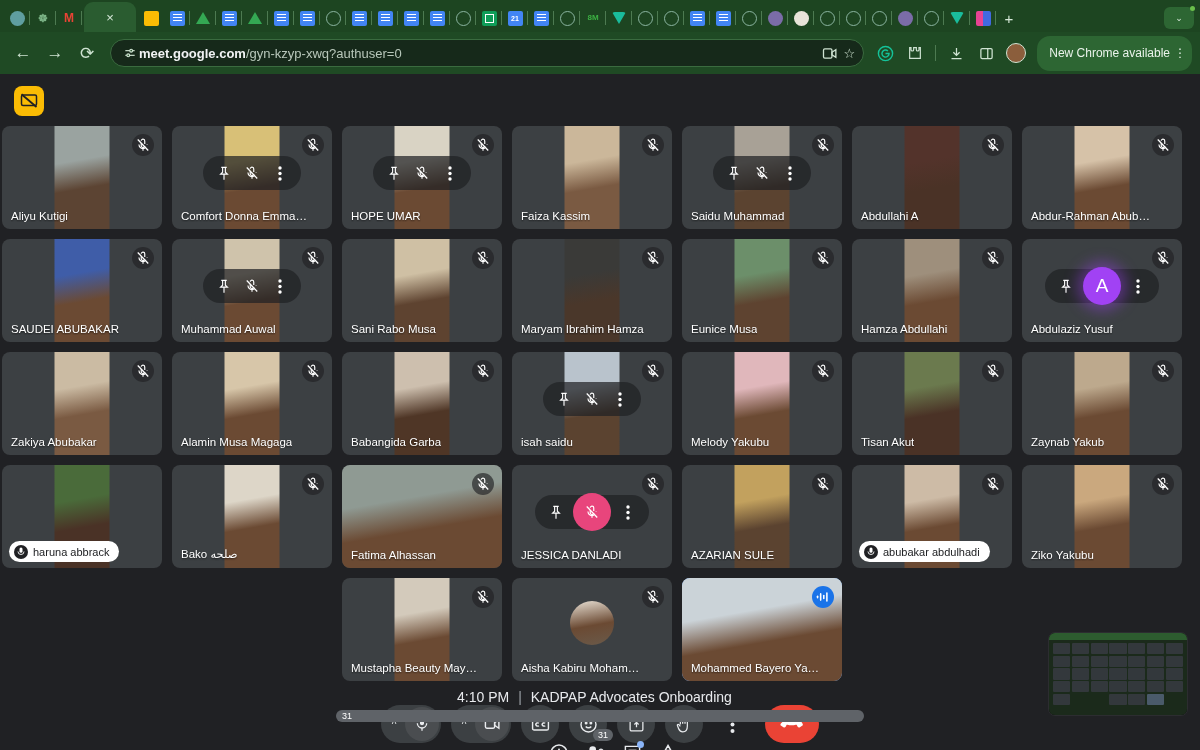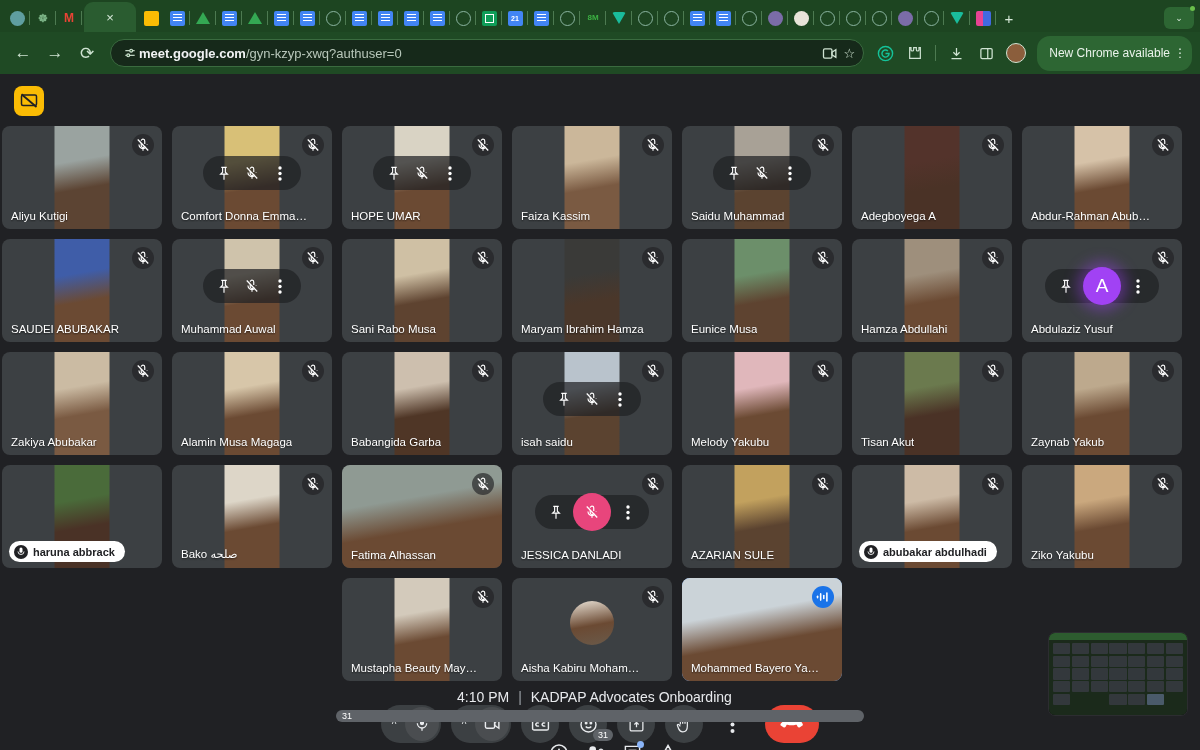--- a/index.html
+++ b/index.html
@@ -180,21 +180,21 @@
     display: flex; align-items: center; justify-content: center;
     color: #fff; font-size: 19px;
   }
   .avatar-standalone {
     position: absolute; left: 50%; top: 44%; transform: translate(-50%,-50%);
     width: 44px; height: 44px; border-radius: 50%; overflow: hidden; z-index: 3;
   }
   .name-pill {
     position: absolute; left: 7px; bottom: 6px; height: 21px;
     background: #fff; border-radius: 11px; display: flex; align-items: center;
-    padding: 0 10px 0 5px; gap: 5px; z-index: 6; font-weight: bold;
+    padding: 0 10px 0 5px; gap: 5px; z-index: 6;
   }
   .name-pill .txt { color: #202124; font-size: 11px; white-space: nowrap; }
   .pill-mic {
     width: 14px; height: 14px; border-radius: 50%; background: #202124;
     display: flex; align-items: center; justify-content: center;
   }
 
   
   .self-view {
     position: absolute; right: 12px; bottom: 33px; width: 140px; height: 84px;
@@ -594,21 +594,21 @@
           <div class="vid" style="background: linear-gradient(170deg, rgb(83, 51, 43) 0%, rgb(83, 51, 43) 34%, rgb(74, 50, 38) 60%, rgb(74, 50, 38) 100%);"></div>
           <div class="mic-off">
             <svg width="14" height="14" viewBox="0 0 24 24" fill="none" stroke="#fff" stroke-width="2">
               <path d="M9 4.8A3 3 0 0 1 15 5v5.2"></path>
               <path d="M15 13.6A3 3 0 0 1 9 13V9"></path>
               <path d="M5 11a7 7 0 0 0 10.4 6.1M19 11v1"></path>
               <line x1="12" y1="18" x2="12" y2="22"></line>
               <line x1="3" y1="2.5" x2="21" y2="21.5" stroke-width="2.2"></line>
             </svg>
           </div>
-          <div class="tile-name">Adegboyega A</div>
+          <div class="tile-name">Abdullahi A</div>
         </div>
         <div class="tile">
           <div class="vid" style="background: linear-gradient(170deg, rgb(214, 194, 168) 0%, rgb(214, 194, 168) 34%, rgb(107, 74, 51) 60%, rgb(107, 74, 51) 100%);"></div>
           <div class="mic-off">
             <svg width="14" height="14" viewBox="0 0 24 24" fill="none" stroke="#fff" stroke-width="2">
               <path d="M9 4.8A3 3 0 0 1 15 5v5.2"></path>
               <path d="M15 13.6A3 3 0 0 1 9 13V9"></path>
               <path d="M5 11a7 7 0 0 0 10.4 6.1M19 11v1"></path>
               <line x1="12" y1="18" x2="12" y2="22"></line>
               <line x1="3" y1="2.5" x2="21" y2="21.5" stroke-width="2.2"></line>

